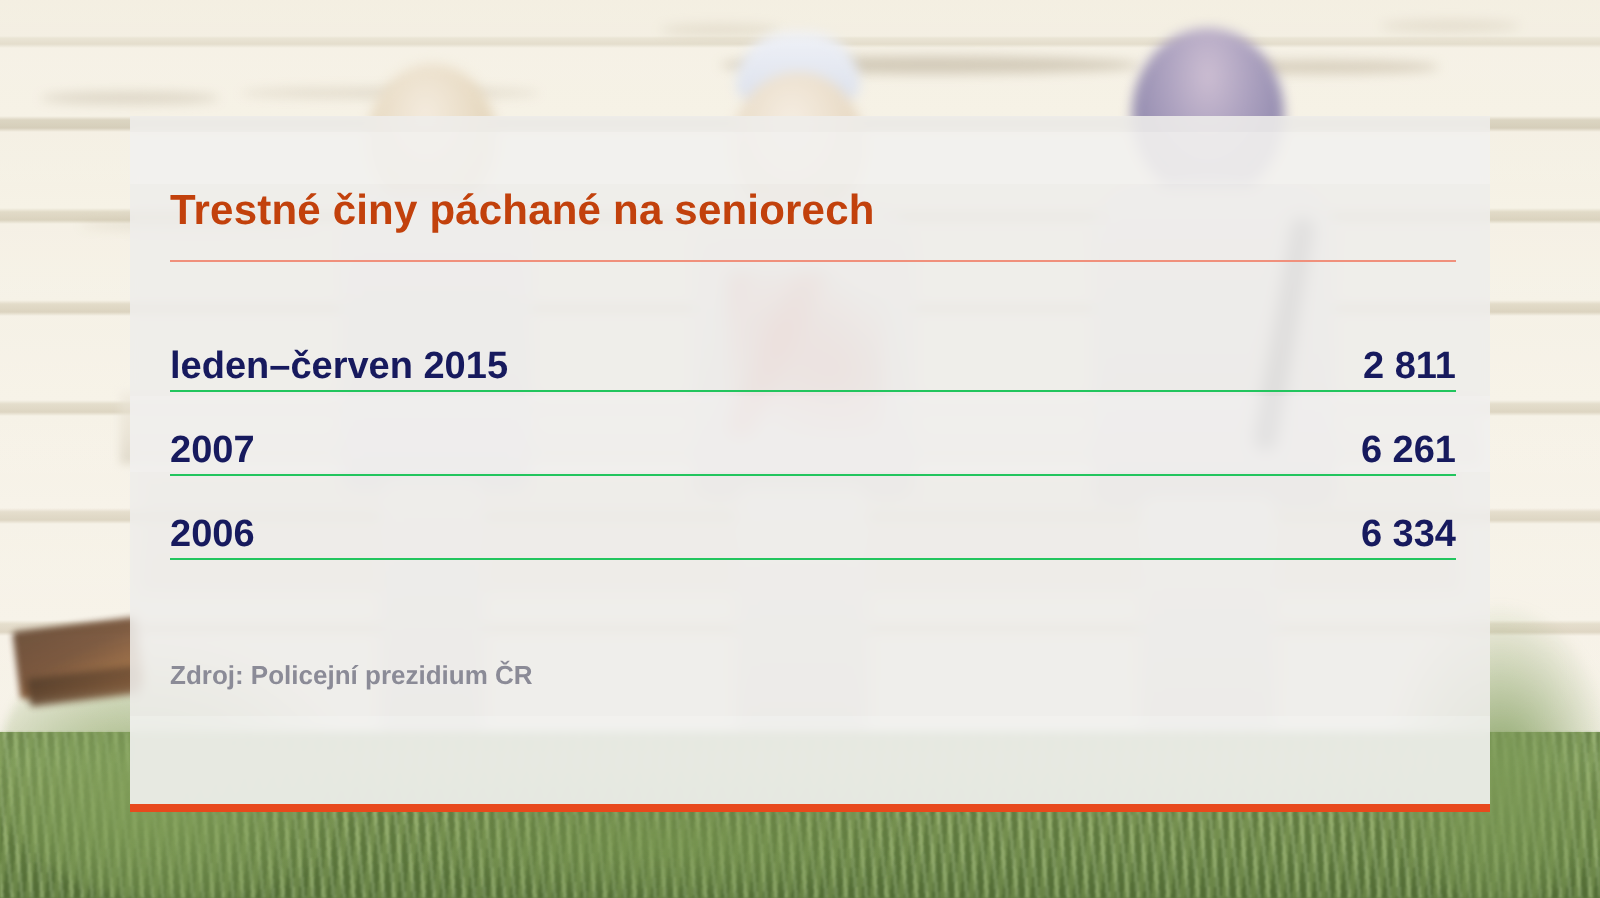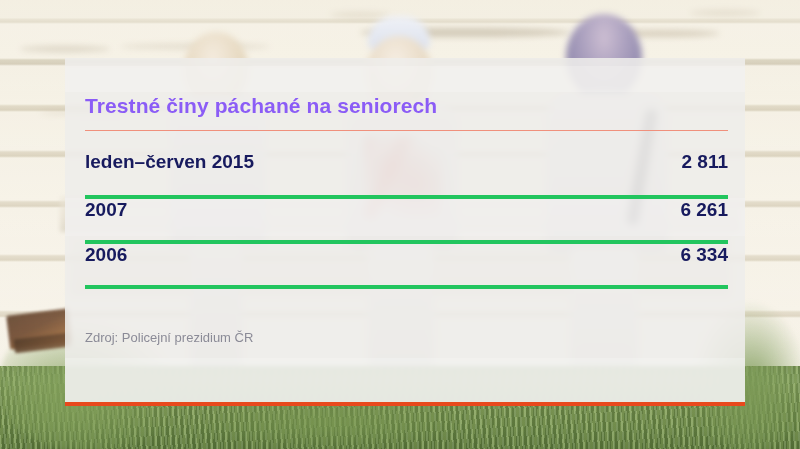--- a/index.html
+++ b/index.html
@@ -207,43 +207,43 @@
     top: 0;
     bottom: 0;
   }
 
   .chart-title {
     position: absolute;
     left: 0;
     top: 36px;
     font-size: 21px;
     font-weight: bold;
-    color: #8b5cf6;
+    color: #c2410c;
     letter-spacing: .1px;
     white-space: nowrap;
   }
   .title-rule {
     position: absolute;
     left: 0; right: 0;
     top: 72px;
     height: 1px;
     background: #f0907c;
   }
 
   .rows {
     position: absolute;
     left: 0; right: 0;
     top: 93px;
   }
   .row {
     position: relative;
     height: 41px;
-    border-bottom: 4px solid #22c55e;
+    border-bottom: 1px solid #22c55e;
     display: flex;
-    align-items: flex-start;
+    align-items: flex-end;
     justify-content: space-between;
   }
   .row:first-child { height: 44px; }
   .row-label {
     font-size: 19px;
     font-weight: bold;
     color: #171a5e;
     white-space: nowrap;
   }
   .row-value {
@@ -251,21 +251,21 @@
     font-weight: bold;
     color: #171a5e;
     white-space: nowrap;
   }
 
   .source {
     position: absolute;
     left: 0;
     top: 272px;
     font-size: 13px;
-    font-weight: normal;
+    font-weight: bold;
     color: #8b8b97;
     white-space: nowrap;
   }
 
   
   .sheen {
     position: absolute;
     left: 0; right: 0;
     background: rgba(255,255,255,.22);
     pointer-events: none;

